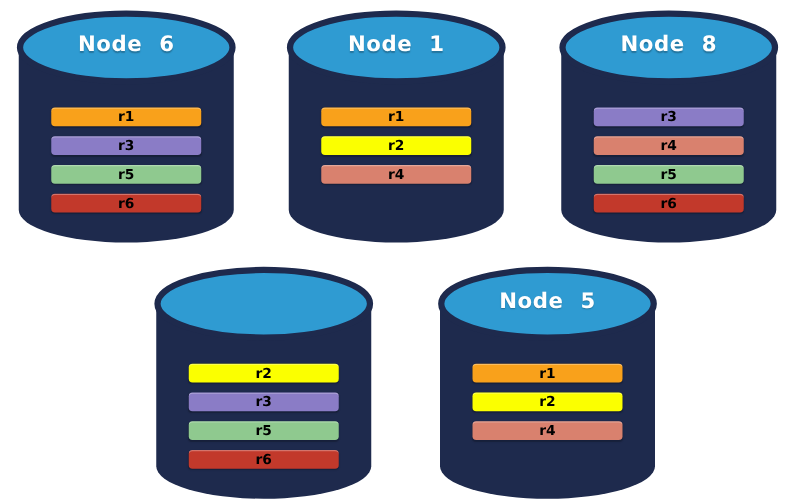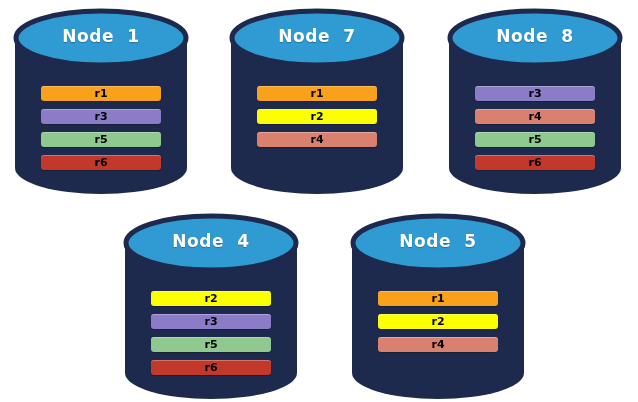--- a/index.html
+++ b/index.html
@@ -68,35 +68,35 @@
 </head>
 <body>
 
 <div class="canvas">
 
   <div class="node node-1">
     <svg class="cyl" viewBox="0 0 178 189" aria-hidden="true">
       <path class="cyl-body" d="M3,31 L175,31 L175,161 A86,26 0 0 1 3,161 Z"></path>
       <ellipse class="cyl-top" cx="89" cy="31" rx="85" ry="27"></ellipse>
     </svg>
-    <div class="node-label">Node 1</div>
+    <div class="node-label">Node 6</div>
     <div class="bars">
         <div class="bar" style="background: rgb(249, 161, 27);">r1</div>
         <div class="bar" style="background: rgb(138, 124, 198);">r3</div>
         <div class="bar" style="background: rgb(143, 201, 143);">r5</div>
         <div class="bar" style="background: rgb(194, 57, 43);">r6</div>
       </div>
   </div>
 
   <div class="node node-2">
     <svg class="cyl" viewBox="0 0 178 189" aria-hidden="true">
       <path class="cyl-body" d="M3,31 L175,31 L175,161 A86,26 0 0 1 3,161 Z"></path>
       <ellipse class="cyl-top" cx="89" cy="31" rx="85" ry="27"></ellipse>
     </svg>
-    <div class="node-label">Node 7</div>
+    <div class="node-label">Node 1</div>
     <div class="bars">
         <div class="bar" style="background: rgb(249, 161, 27);">r1</div>
         <div class="bar" style="background: rgb(251, 255, 0);">r2</div>
         <div class="bar" style="background: rgb(217, 129, 110);">r4</div>
       </div>
   </div>
 
   <div class="node node-3">
     <svg class="cyl" viewBox="0 0 178 189" aria-hidden="true">
       <path class="cyl-body" d="M3,31 L175,31 L175,161 A86,26 0 0 1 3,161 Z"></path>
@@ -109,21 +109,20 @@
         <div class="bar" style="background: rgb(143, 201, 143);">r5</div>
         <div class="bar" style="background: rgb(194, 57, 43);">r6</div>
       </div>
   </div>
 
   <div class="node node-4">
     <svg class="cyl" viewBox="0 0 178 189" aria-hidden="true">
       <path class="cyl-body" d="M3,31 L175,31 L175,161 A86,26 0 0 1 3,161 Z"></path>
       <ellipse class="cyl-top" cx="89" cy="31" rx="85" ry="27"></ellipse>
     </svg>
-    <div class="node-label">Node 4</div>
     <div class="bars">
         <div class="bar" style="background: rgb(251, 255, 0);">r2</div>
         <div class="bar" style="background: rgb(138, 124, 198);">r3</div>
         <div class="bar" style="background: rgb(143, 201, 143);">r5</div>
         <div class="bar" style="background: rgb(194, 57, 43);">r6</div>
       </div>
   </div>
 
   <div class="node node-5">
     <svg class="cyl" viewBox="0 0 178 189" aria-hidden="true">

